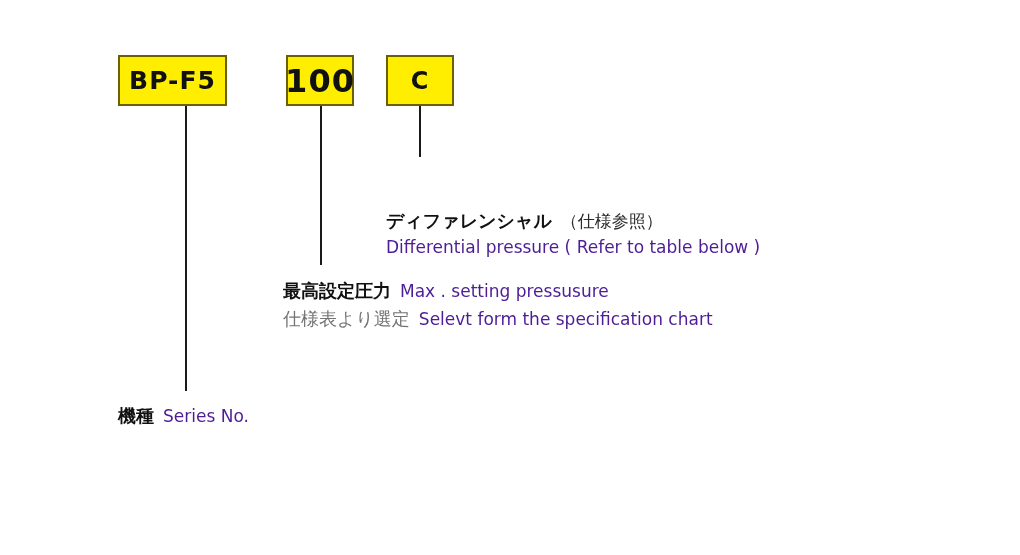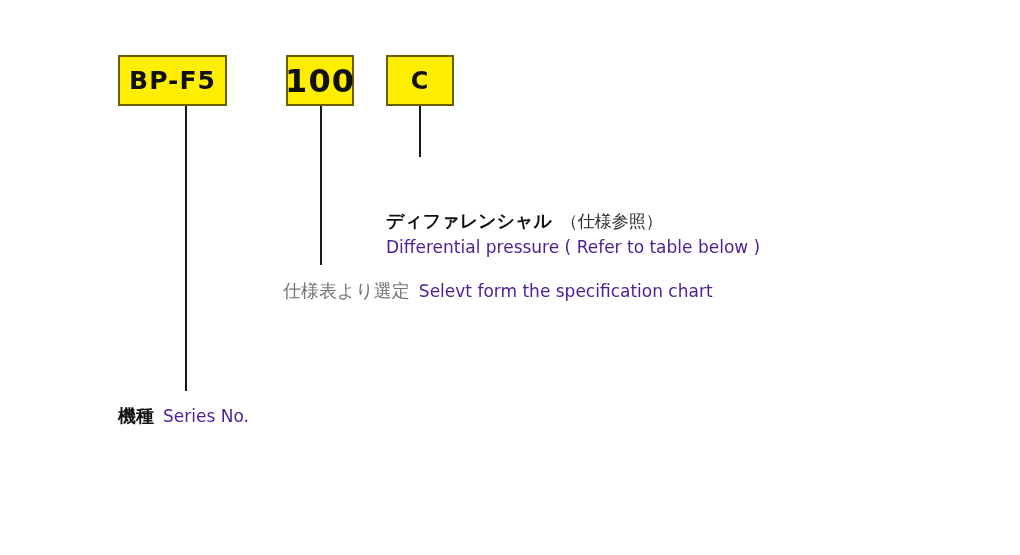--- a/index.html
+++ b/index.html
@@ -130,20 +130,23 @@
 
   <div class="annotation" id="ann-differential">
     <span class="line">
       <span class="jp jp-bold">ディファレンシャル</span><span class="gap"></span><span class="paren">（仕様参照）</span>
     </span>
     <span class="line en">Differential pressure ( Refer to table below )</span>
   </div>
 
   <div class="annotation" id="ann-pressure">
     <span class="line">
+      <span class="jp jp-bold">最高設定圧力</span><span class="gap"></span><span class="en">Max . setting pressusure</span>
+    </span>
+    <span class="line">
       <span class="jp">仕様表より選定</span><span class="gap"></span><span class="en">Selevt form the specification chart</span>
     </span>
   </div>
 
   <div class="annotation" id="ann-series">
     <span class="line">
       <span class="jp jp-bold">機種</span><span class="gap"></span><span class="en">Series No.</span>
     </span>
   </div>
 

